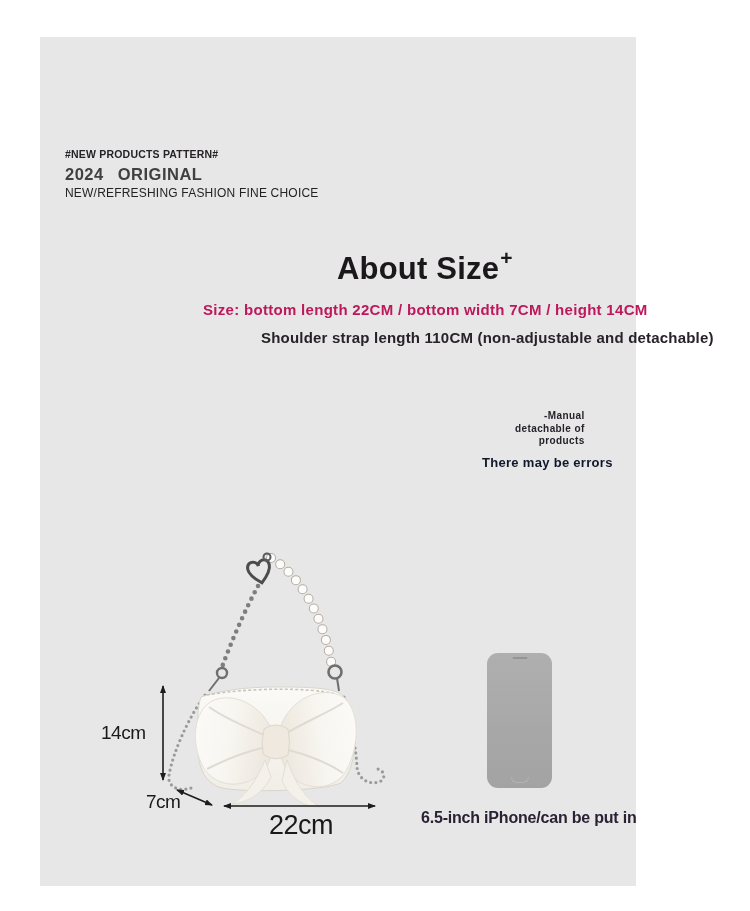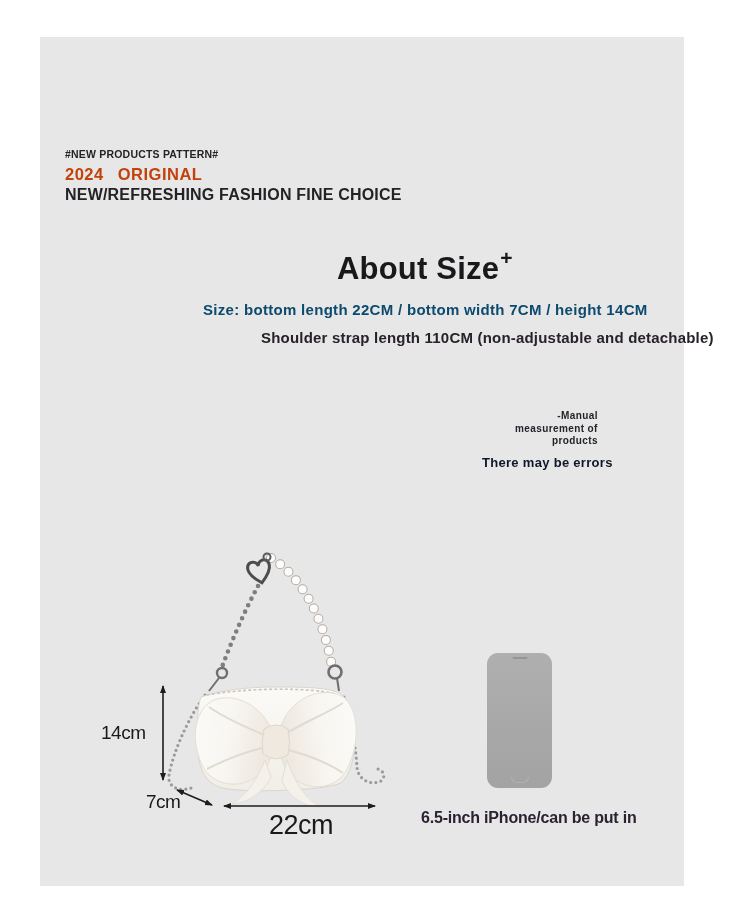--- a/index.html
+++ b/index.html
@@ -2,34 +2,34 @@
 <html><head>
 <meta charset="utf-8">
 <style>
   html,body{margin:0;padding:0;}
   body{
     width:750px;height:911px;position:relative;overflow:hidden;
     background:#ffffff;
     font-family:"Liberation Sans","DejaVu Sans",sans-serif;
   }
   .panel{
-    position:absolute;left:40px;top:37px;width:644px;height:849px;
+    position:absolute;left:40px;top:37px;width:596px;height:849px;
     background:#e8e7e7;
   }
   .abs{position:absolute;}
   
   .hdr-tag{left:65px;top:148px;font-size:10.5px;font-weight:700;color:#242226;letter-spacing:.2px;}
-  .hdr-year{left:65px;top:165px;font-size:16.5px;font-weight:700;color:#c2410c;letter-spacing:.5px;}
+  .hdr-year{left:65px;top:165px;font-size:16.5px;font-weight:700;color:#404040;letter-spacing:.5px;}
   .hdr-year .gap{display:inline-block;width:14px;}
-  .hdr-sub{left:65px;top:186px;font-size:16px;font-weight:700;color:#242226;letter-spacing:.2px;}
+  .hdr-sub{left:65px;top:186px;font-size:12px;font-weight:400;color:#242226;letter-spacing:.2px;}
   
   .title{left:337px;top:249px;font-size:31px;font-weight:700;color:#1a181b;letter-spacing:.2px;}
   .title sup{font-size:21px;font-weight:700;position:relative;top:-3px;left:1px;}
   
-  .size1{left:203px;top:301px;font-size:15px;font-weight:700;color:#0c4a6e;letter-spacing:.3px;}
+  .size1{left:203px;top:301px;font-size:15px;font-weight:700;color:#be185d;letter-spacing:.3px;}
   .size2{left:243px;top:329px;font-size:15px;font-weight:700;color:#272229;letter-spacing:.2px;margin-left:18px;}
   
   .note-small{left:515px;top:410px;font-size:10px;line-height:12.5px;font-weight:700;color:#26222a;letter-spacing:.4px;}
   .note-big{left:482px;top:447px;font-size:13px;font-weight:700;color:#0f172a;letter-spacing:.3px;margin-top:8px;}
   
   .dim{color:#1b1a1a;font-weight:400;font-family:"Liberation Sans","DejaVu Sans",sans-serif;letter-spacing:-.5px;}
   .dim-h{left:101px;top:722px;font-size:19px;}
   .dim-w{left:146px;top:791px;font-size:19px;}
   .dim-l{left:269px;top:810px;font-size:27px;}
   
@@ -57,21 +57,21 @@
 
   <div class="abs title" style="position:fixed;">
     <span>About Size</span><sup>+</sup>
   </div>
 
   <div class="abs size1" style="position:fixed;">Size: bottom length 22CM / bottom width 7CM / height 14CM</div>
   <div class="abs size2" style="position:fixed;">Shoulder strap length 110CM (non-adjustable and detachable)</div>
 
   <div class="abs note-small" style="position:fixed;text-align:right;">
     <div>-Manual</div>
-    <div>measurement of</div>
+    <div>detachable of</div>
     <div>products</div>
   </div>
   <div class="abs note-big" style="position:fixed;">There may be errors</div>
 
   <svg class="abs fig" style="position:fixed;" viewBox="0 0 310 320" xmlns="http://www.w3.org/2000/svg">
     <defs>
       <linearGradient id="bagG" x1="0" y1="0" x2="0" y2="1">
         <stop offset="0" stop-color="#fbfaf7"></stop>
           <stop offset="1" stop-color="#f1eee7"></stop>
       </linearGradient>

